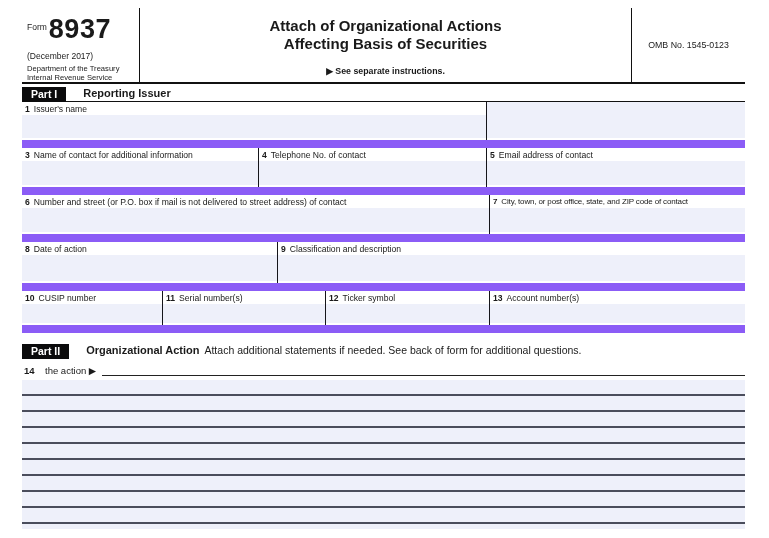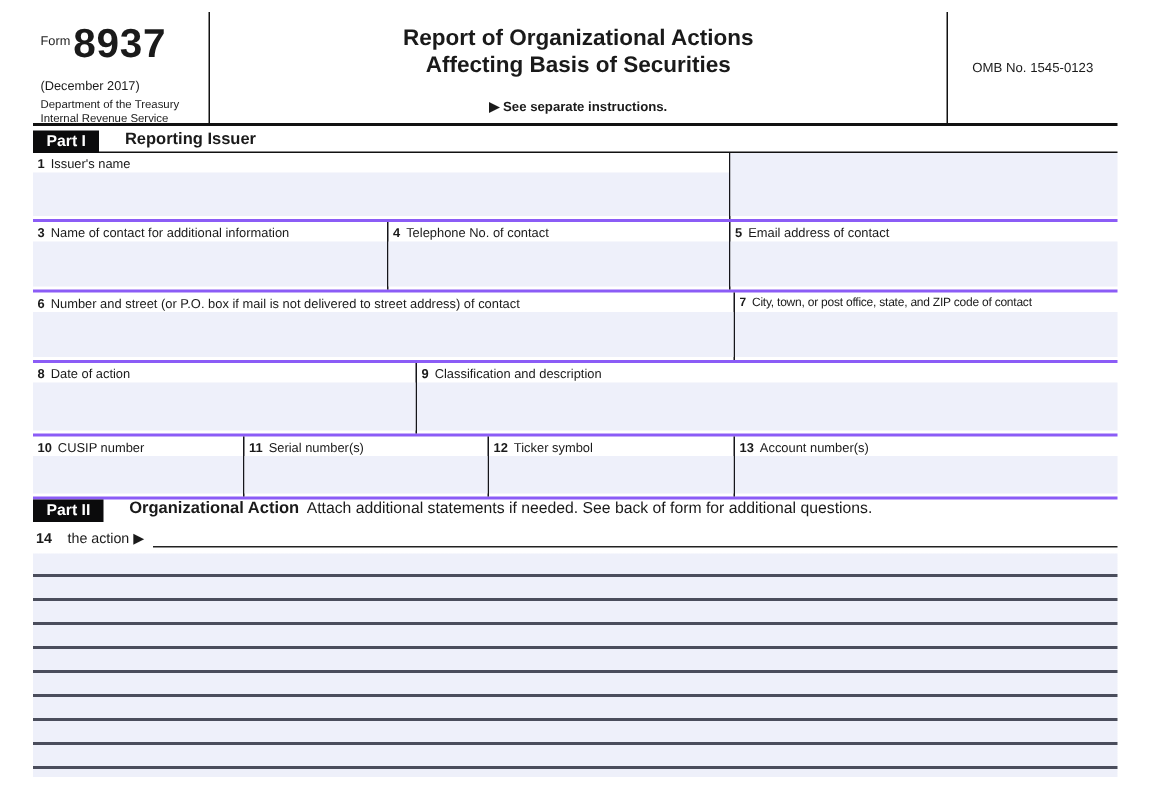--- a/index.html
+++ b/index.html
@@ -22,21 +22,21 @@
   .hdr-right { width:114px; border-left:1.5px solid #111; display:flex; align-items:center; justify-content:center; font-size:8.8px; }
 
   
   .part-bar { display:flex; align-items:flex-start; height:15px; margin-top:3px; }
   .part-bar.p1 { border-bottom:1px solid #111; }
   .part-tag { background:#0b0b0c; color:#fff; font-weight:bold; font-size:10.5px; padding:1px 9px 2px 9px; height:15px; line-height:13px; }
   .part-title { font-weight:bold; font-size:11px; margin-left:17px; white-space:nowrap; }
   .part-rest { font-size:10.5px; margin-left:5px; white-space:nowrap; }
 
   
-  .frow { display:flex; border-bottom:2px solid #8b5cf6; }
+  .frow { display:flex; border-bottom:8px solid #8b5cf6; }
   .r1 { height:46px; } .r2 { height:47px; } .r3 { height:47px; } .r4 { height:49px; } .r5 { height:42px; }
   .cell { display:flex; flex-direction:column; border-right:1px solid #15151a; }
   .cell.last { border-right:none; flex:1; }
   .cell-label { height:13px; font-size:8.6px; padding:2px 2px 0 3px; white-space:nowrap; overflow:hidden; }
   .cell-label .num { font-weight:bold; margin-right:4px; }
   .cell-label.bold { font-weight:bold; }
   .cell-label.cond { font-size:8px; letter-spacing:-0.15px; }
   .cell-fill { flex:1; margin-bottom:2px; background:#eef0fa; }
 
   
@@ -63,21 +63,21 @@
       <div class="hdr-left">
         <span class="form-word">Form</span><span class="form-number">8937</span>
         <div class="revision">(December 2017)</div>
         <div class="agency">
           <div>Department of the Treasury</div>
           <div>Internal Revenue Service</div>
         </div>
       </div>
       <div class="hdr-mid">
         <div class="form-title">
-          <div>Report of Organizational Actions</div>
+          <div>Attach of Organizational Actions</div>
           <div>Affecting Basis of Securities</div>
         </div>
         <div class="see-instr">▶ See separate instructions.</div>
       </div>
       <div class="hdr-right">
         <span>OMB No. 1545-0123</span>
       </div>
     </div>
 
     <div class="part-bar p1">
@@ -168,21 +168,21 @@
         <div class="cell-fill"></div>
       </div>
       <div class="cell last">
         <div class="cell-label">
           <span class="num">13</span><span>Account number(s)</span>
         </div>
         <div class="cell-fill"></div>
       </div>
     </div>
 
-    <div class="part-bar" style="margin-top:0">
+    <div class="part-bar" style="margin-top:11px">
       <span class="part-tag">Part II</span>
       <span class="part-title">Organizational Action</span>
       <span class="part-rest">Attach additional statements if needed. See back of form for additional questions.</span>
     </div>
 
     <div class="item14">
       <span class="num">14</span>
       <div class="item14-body">
         <div class="i14-line2">
           <span class="txt">the action ▶</span>

